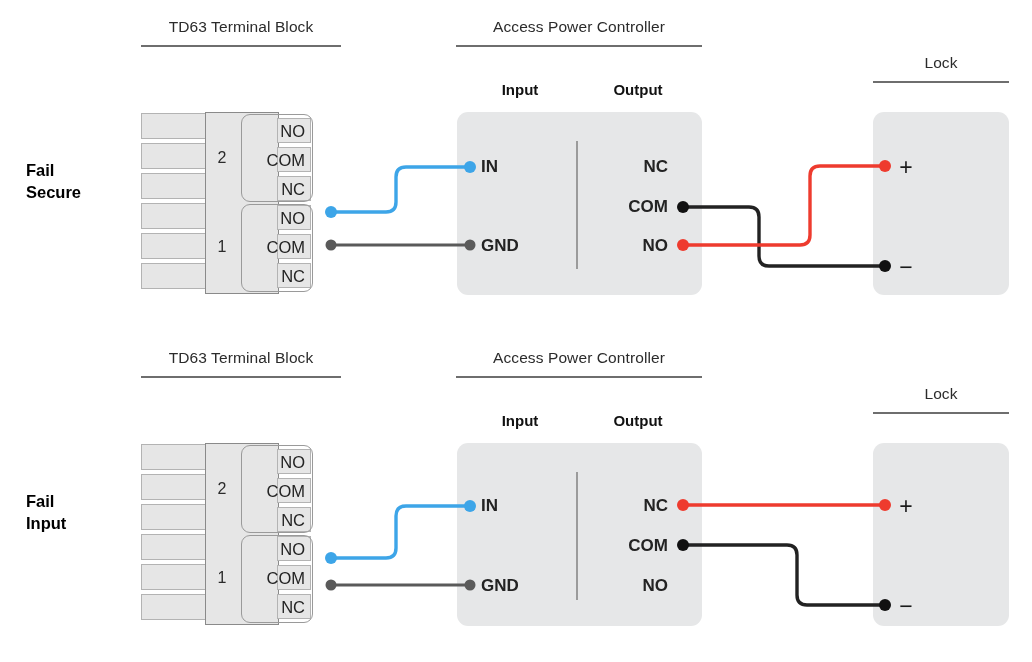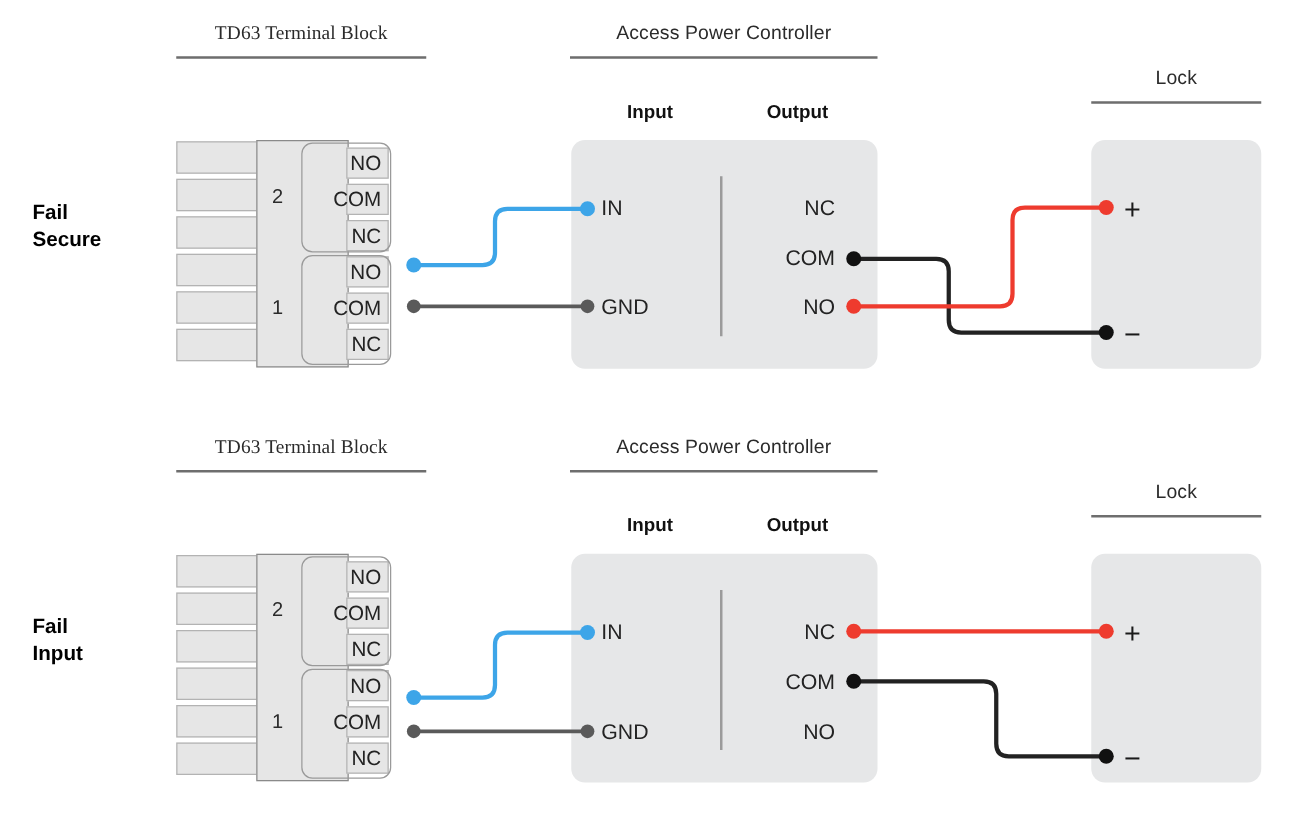--- a/index.html
+++ b/index.html
@@ -18,21 +18,21 @@
 
   
   .col-header{position:absolute;text-align:center;}
   .col-header .col-title{
     font-size:15.5px;letter-spacing:.1px;color:#2b2b2b;
     white-space:nowrap;line-height:18px;
   }
   .col-header .col-rule{
     margin-top:9px;height:2px;background:#6e6e6e;width:100%;
   }
-  .hdr-terminal{left:141px;top:18px;width:200px;font-family:Liberation Serif, serif;}
+  .hdr-terminal{left:141px;top:18px;width:200px;}
   .hdr-controller{left:456px;top:18px;width:246px;}
   .hdr-lock{left:873px;top:18px;width:136px;margin-top:36px;}
 
   
   .case-label{
     position:absolute;left:26px;
     font-size:16.5px;font-weight:bold;line-height:22px;color:#000;
   }
 
   
@@ -77,20 +77,21 @@
     position:absolute;left:576px;top:141px;width:1.5px;height:128px;
     background:#9b9b9b;
   }
   .ctrl-subhdr{
     position:absolute;font-size:15px;font-weight:bold;color:#111;
     text-align:center;white-space:nowrap;
   }
   .ctrl-termlabel{
     position:absolute;font-size:17px;color:#232323;white-space:nowrap;
     line-height:19px;
+    font-weight:bold;
   }
   .ctrl-in-label{left:481px;}
   .ctrl-out-label{text-align:right;}
 
   
   .lock-panel{left:873px;top:112px;width:136px;height:183px;}
   .lock-sign{
     position:absolute;font-size:23px;color:#1a1a1a;line-height:20px;
     width:22px;text-align:center;
   }

